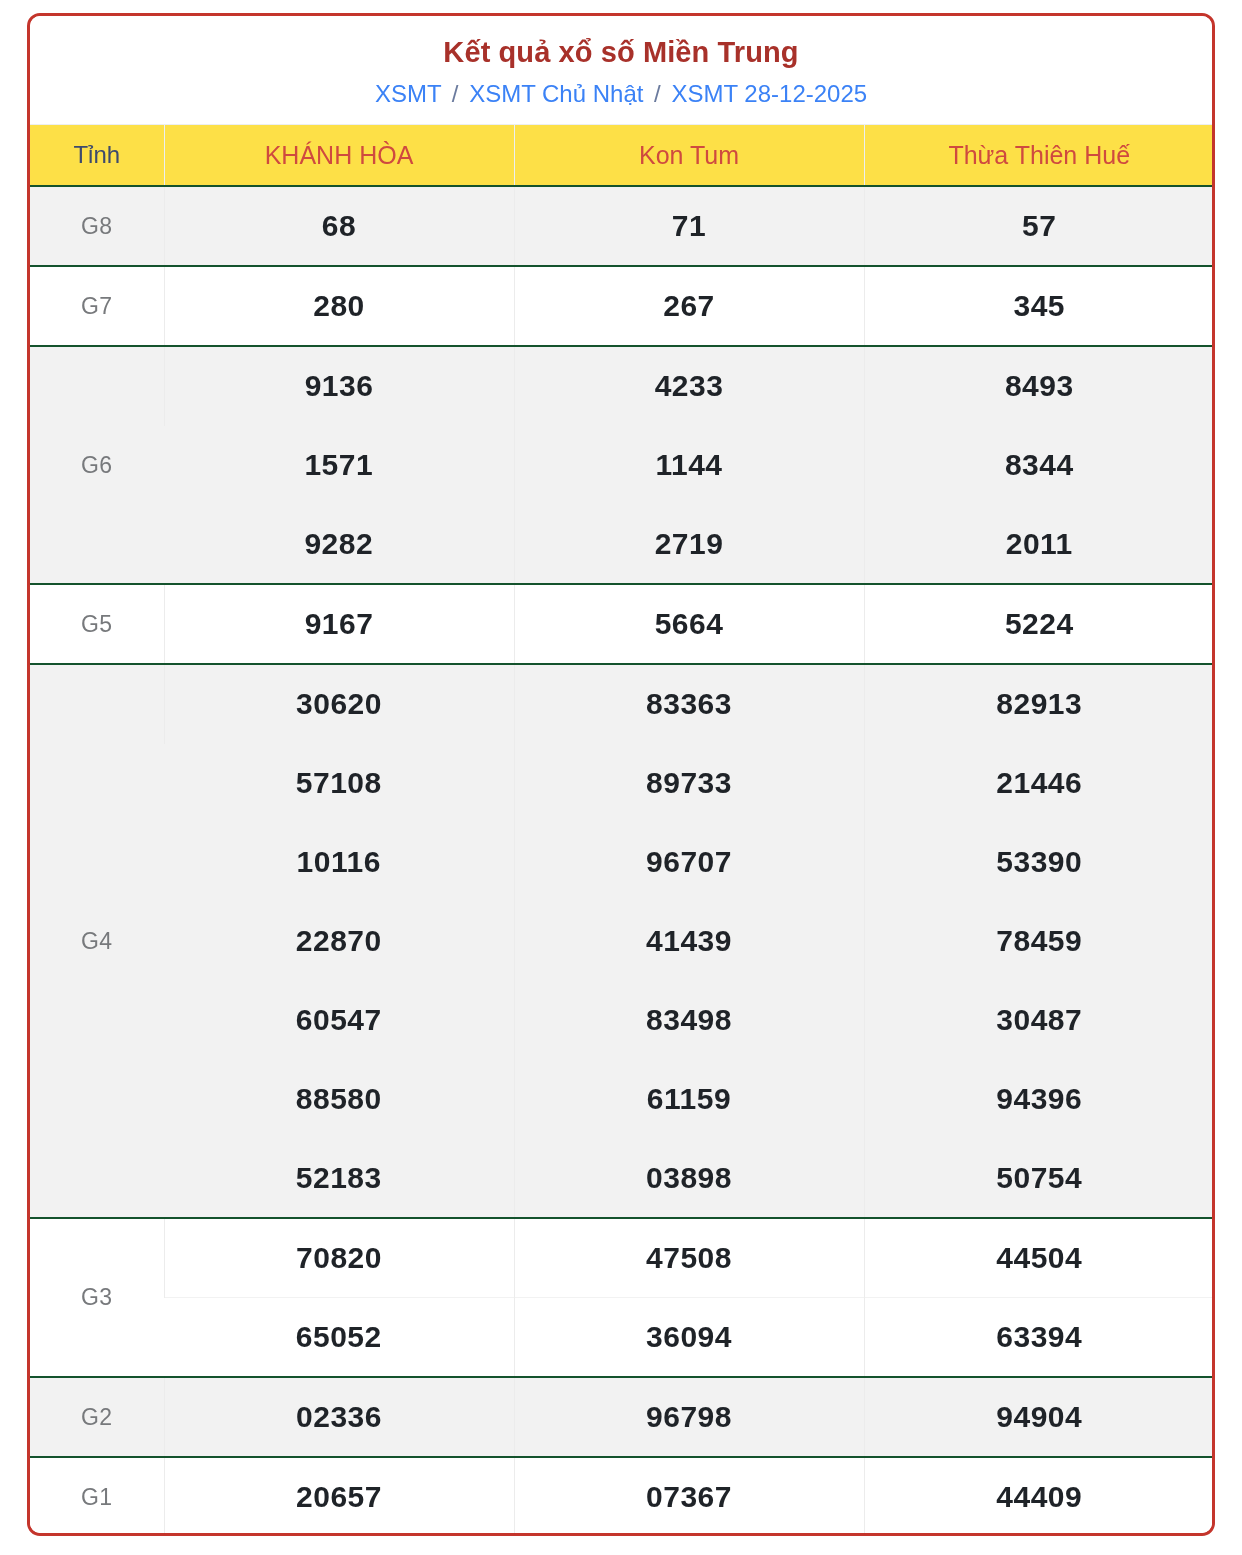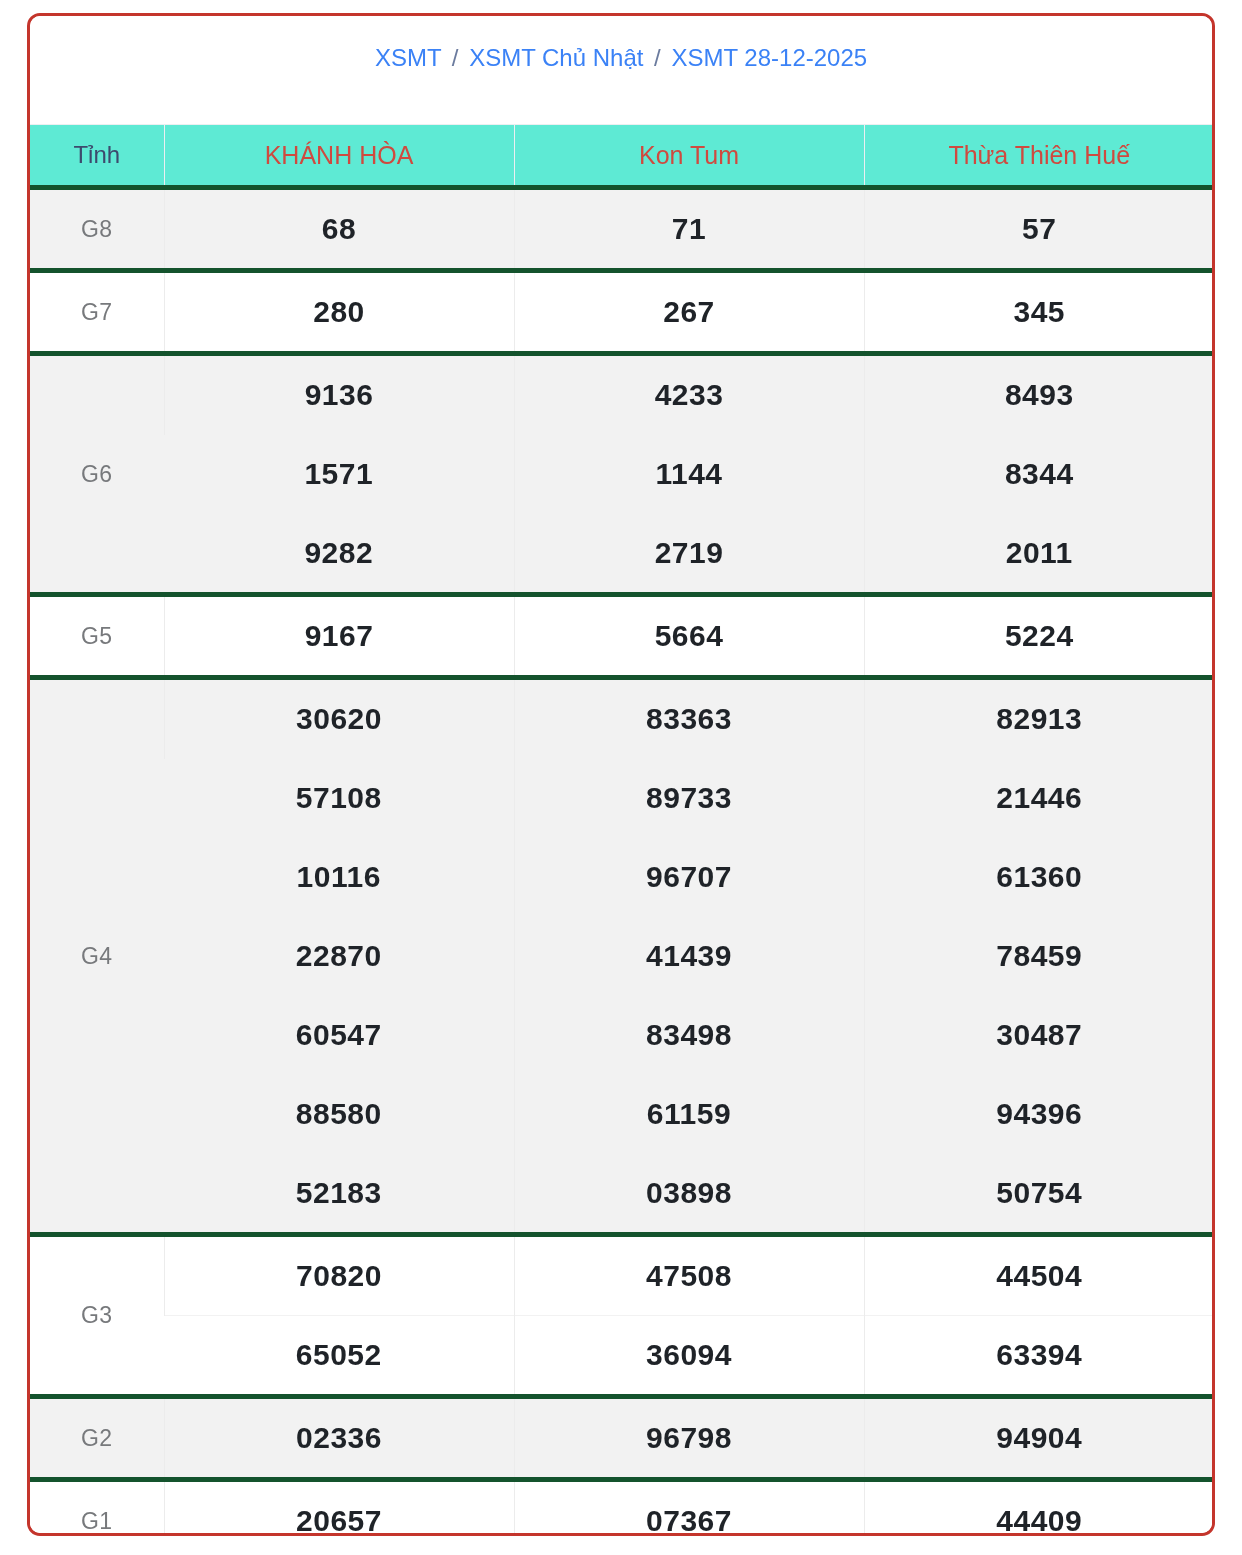--- a/index.html
+++ b/index.html
@@ -70,21 +70,21 @@
     width: 100%;
     border-collapse: collapse;
     table-layout: fixed;
     font-size: 30px;
   }
 
   table.result-table col.col-label { width: 134px; }
   table.result-table col.col-prov  { width: 350px; }
 
   thead th {
-    background: #5eead4;
+    background: #fde047;
     border-top: 1px solid #eceff1;
     border-bottom: 1px solid #eceff1;
     border-left: 1px solid #eceff1;
     height: 58px;
     font-weight: normal;
     vertical-align: middle;
   }
   thead th:first-child { border-left: none; }
 
   .th-tinh {
@@ -111,21 +111,21 @@
   td.prize-label {
     font-size: 23px;
     font-weight: normal;
     color: #77797c;
     letter-spacing: 0.5px;
   }
 
   tr.band-shaded td { background: #f2f2f2; }
   tr.band-plain td  { background: #ffffff; }
 
-  tr.grp-start td { border-top: 5px solid #14532d; }
+  tr.grp-start td { border-top: 2px solid #14532d; }
 
   td.num { height: 76px; }
 
   .db-row td {
     height: 78px;
     border-top: 1px solid #ececec;
   }
   .db-row td.prize-label {
     color: #e8502a;
     font-weight: bold;
@@ -137,20 +137,21 @@
     font-weight: bold;
   }
 </style>
 </head>
 <body>
 
 <div class="page">
   <div class="result-card">
 
     <div class="card-header">
+      <div class="card-title">Kết quả xổ số Miền Trung</div>
       <div class="breadcrumb">
         <span class="crumb">XSMT</span>
         <span class="sep">/</span>
         <span class="crumb">XSMT Chủ Nhật</span>
         <span class="sep">/</span>
         <span class="crumb">XSMT 28-12-2025</span>
       </div>
     </div>
 
     <table class="result-table">
@@ -210,21 +211,21 @@
             <td class="num">82913</td>
           </tr>
           <tr class="band-shaded">
             <td class="num">57108</td>
             <td class="num">89733</td>
             <td class="num">21446</td>
           </tr>
           <tr class="band-shaded">
             <td class="num">10116</td>
             <td class="num">96707</td>
-            <td class="num">61360</td>
+            <td class="num">53390</td>
           </tr>
           <tr class="band-shaded">
             <td class="num">22870</td>
             <td class="num">41439</td>
             <td class="num">78459</td>
           </tr>
           <tr class="band-shaded">
             <td class="num">60547</td>
             <td class="num">83498</td>
             <td class="num">30487</td>

